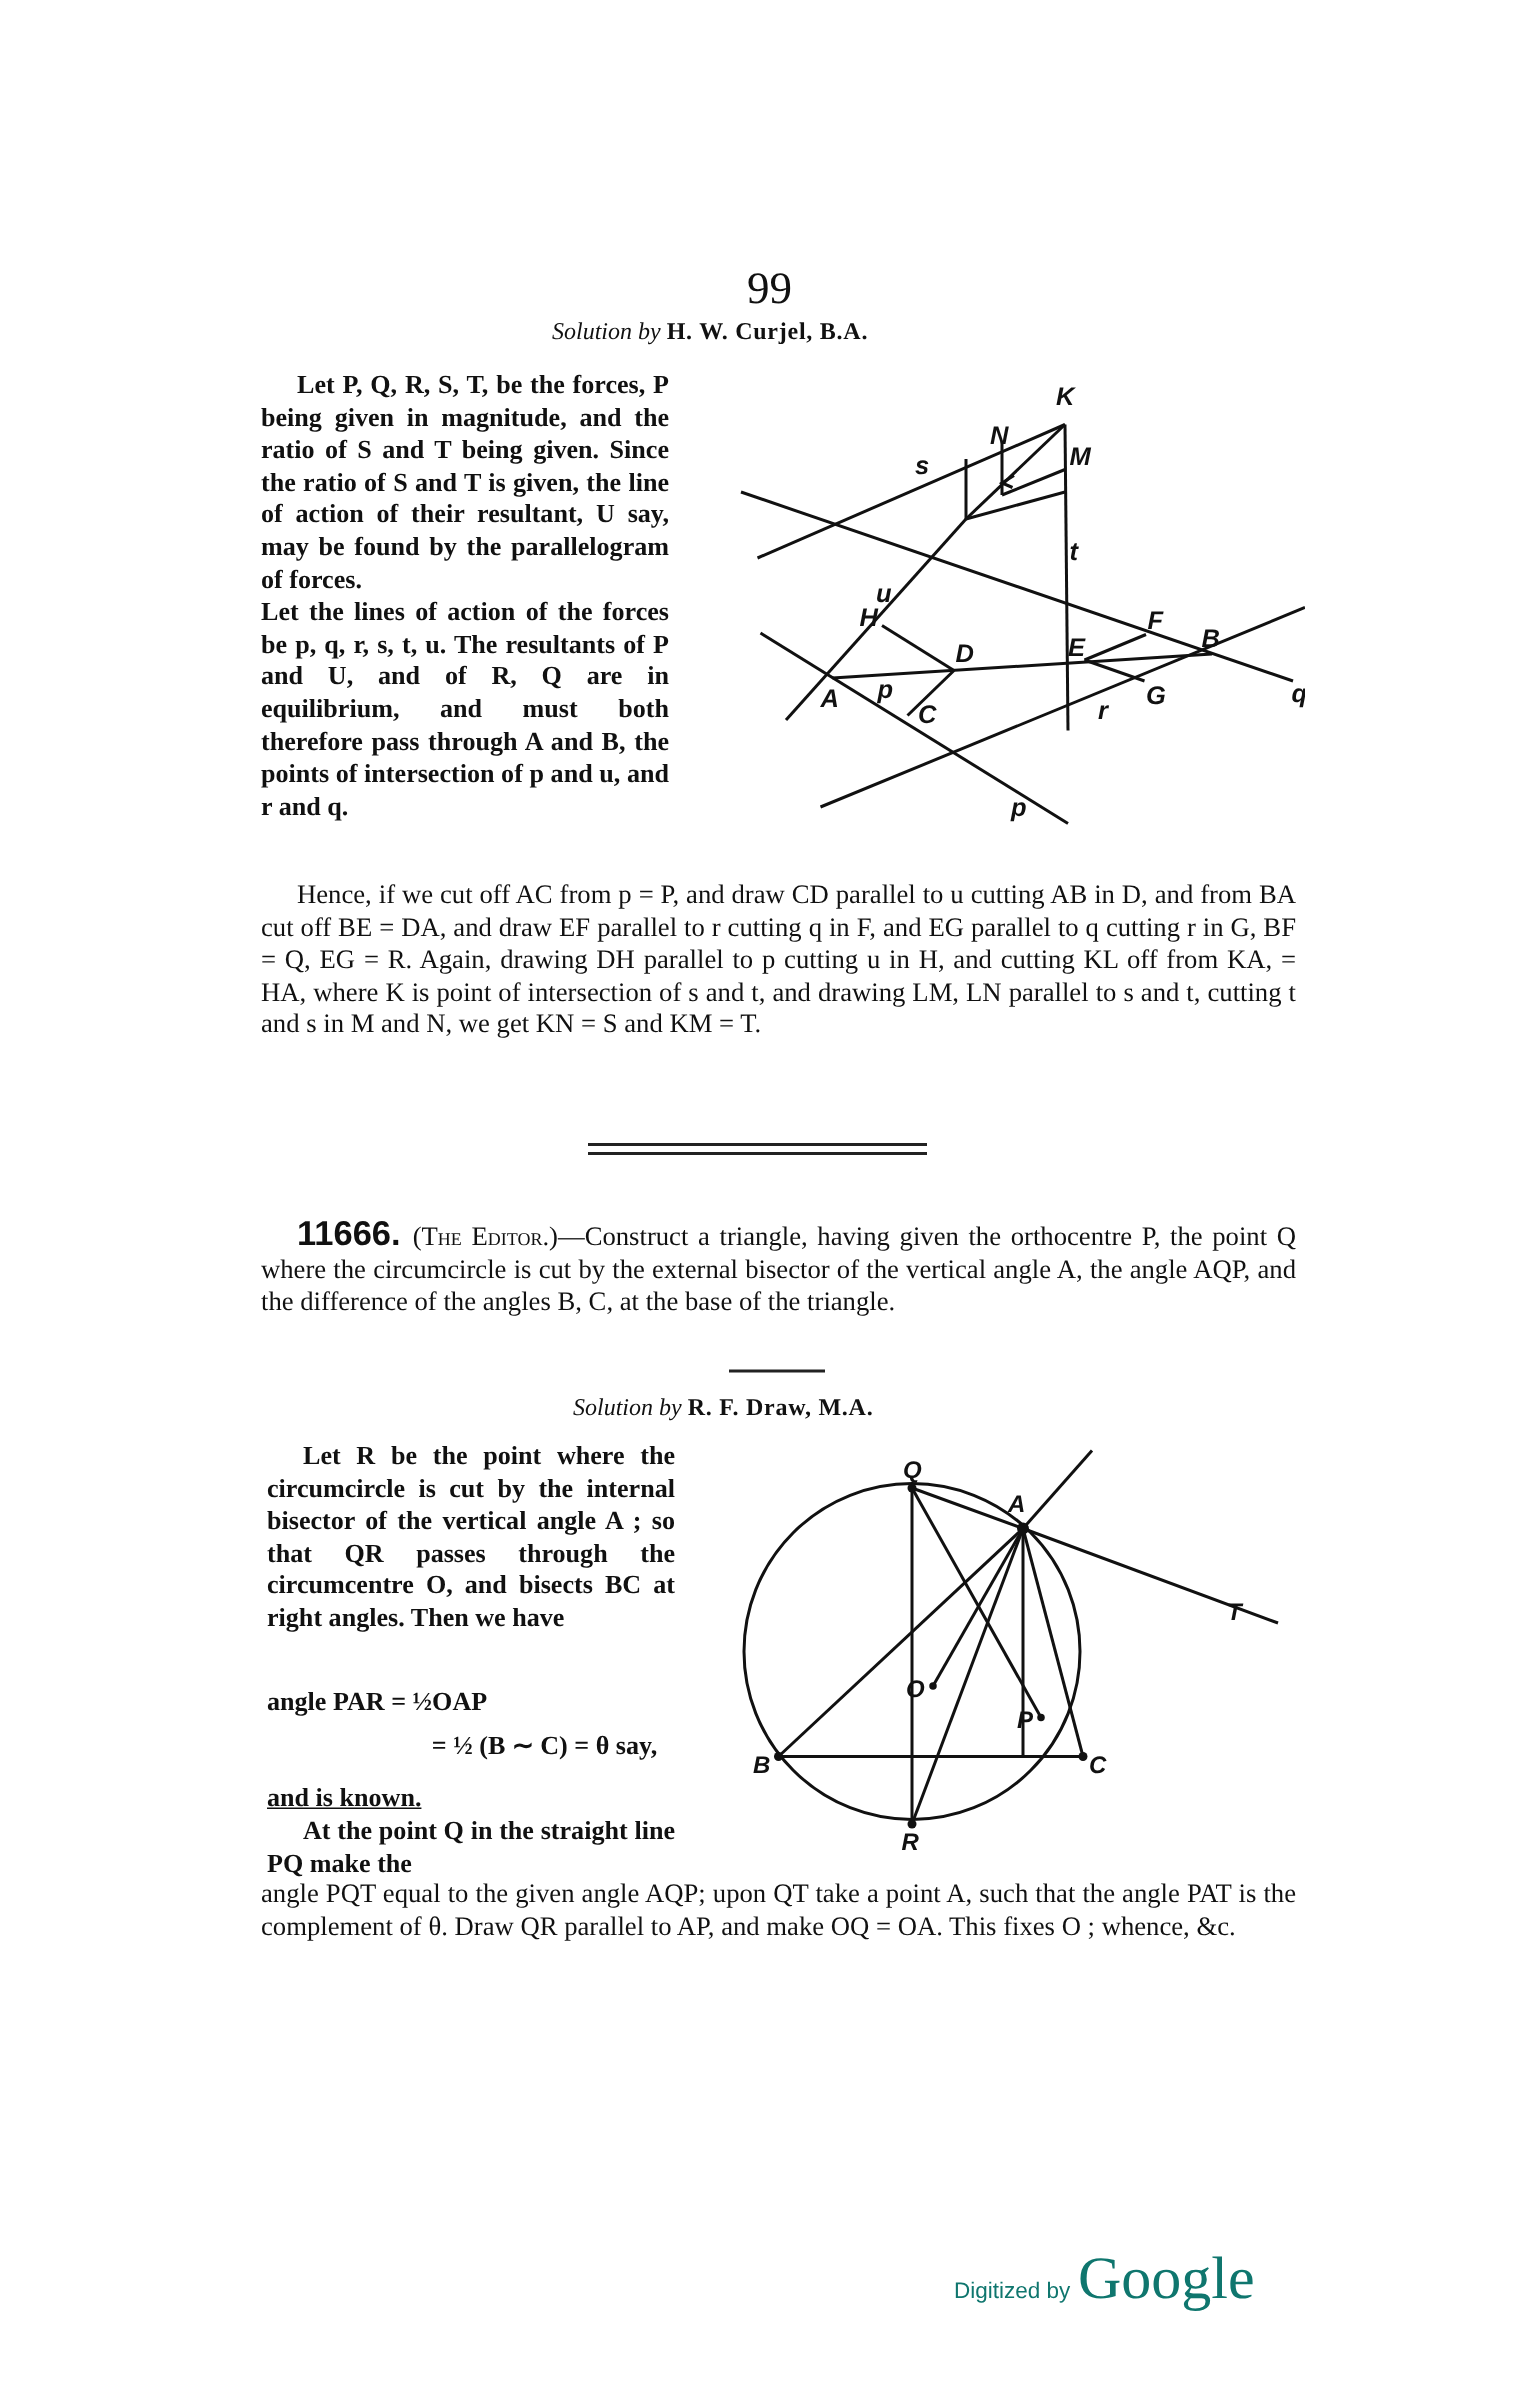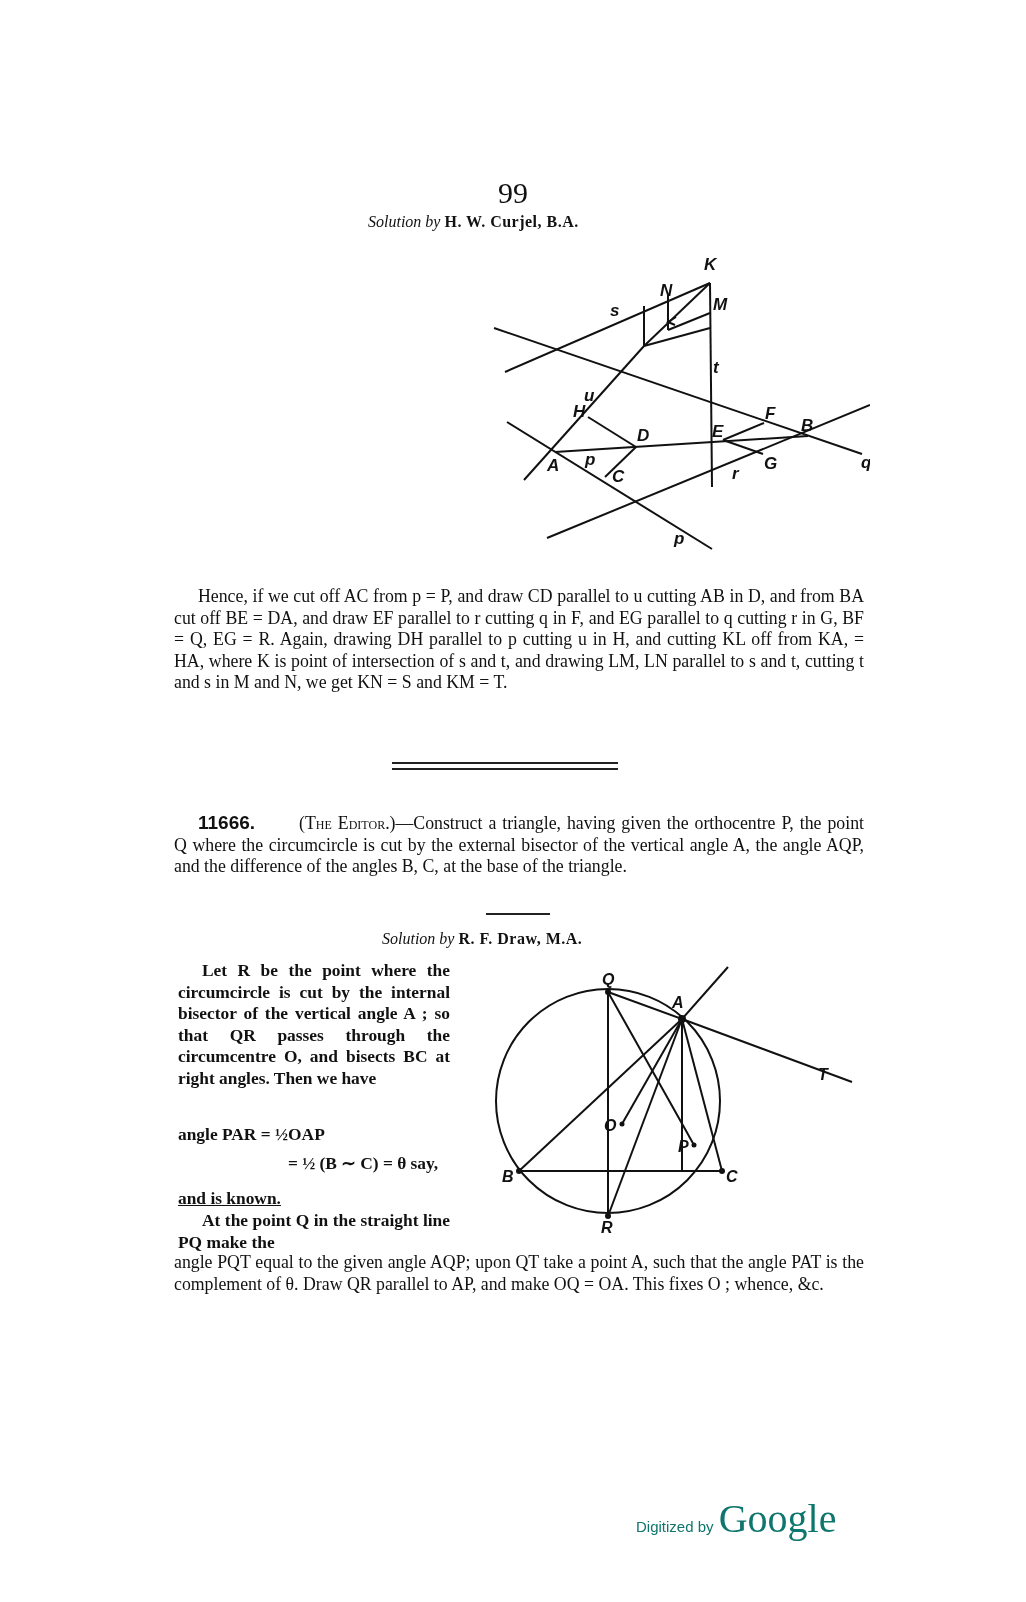--- a/index.html
+++ b/index.html
@@ -3,44 +3,46 @@
 <meta charset="utf-8">
 <style>
   html, body { margin: 0; padding: 0; background: #ffffff; }
   body { width: 1026px; height: 1602px; position: relative; overflow: hidden;
          font-family: "DejaVu Serif", "Liberation Serif", serif; color: #111; }
   .abs { position: absolute; }
   .page-number { left: 0; width: 1026px; top: 142px; text-align: center; font-size: 30px; font-family: "Liberation Serif", serif; margin-top: 34px; }
   .byline { font-size: 16px; font-family: "Liberation Serif", serif; white-space: nowrap; }
   .byline .sol { font-style: italic; }
   .byline .name { font-weight: bold; letter-spacing: 0.5px; }
-  .sc { font-variant: small-caps; margin-left: 36px; }
+  .sc { font-variant: small-caps; }
   .col { font-size: 17.4px; line-height: 21.6px; font-family: "Liberation Serif", serif; font-weight: bold; text-align: justify; }
   .col p { margin: 0; }
   .ind { text-indent: 24px; }
   .full { font-size: 17.8px; line-height: 21.6px; font-family: "Liberation Serif", serif; text-align: justify; }
   .full p { margin: 0; }
   .rule { height: 2px; background: #222; }
-  .probnum { font-family: "Liberation Sans", sans-serif; font-weight: bold; font-size: 19px; margin-right: 8px; }
+  .probnum { font-family: "Liberation Sans", sans-serif; font-weight: bold; font-size: 23px; margin-right: 8px; }
   svg text { font-family: "Liberation Sans", sans-serif; font-weight: bold; font-style: italic; }
   .watermark { left: 636px; top: 1495px; color: #0f766e; white-space: nowrap; }
   .watermark .dig { font-family: "Liberation Sans", sans-serif; font-size: 15px; }
   .watermark .g { font-family: "Liberation Serif", serif; font-size: 40px; }
 </style>
 </head>
 <body>
 
 <div class="abs page-number">99</div>
 
 <div class="abs byline" style="left:368px; top:213px;">
   <span class="sol">Solution by</span>
   <span class="name">H. W. Curjel, B.A.</span>
 </div>
 
 <div class="abs col" style="left:174px; top:246px; width:272px;">
+  <p class="ind">Let P, Q, R, S, T, be the forces, P being given in magnitude, and the ratio of S and T being given. Since the ratio of S and T is given, the line of action of their resultant, U say, may be found by the parallelogram of forces.</p>
+  <p>Let the lines of action of the forces be p, q, r, s, t, u. The resultants of P and U, and of R, Q are in equilibrium, and must both therefore pass through A and B, the points of intersection of p and u, and r and q.</p>
 </div>
 
 <svg class="abs" style="left:470px; top:245px;" width="400" height="310" viewBox="470 245 400 310">
   <g stroke="#111" stroke-width="2" fill="none">
 
     <line x1="505" y1="372" x2="710" y2="283"></line>
 
     <line x1="710" y1="283" x2="712" y2="487"></line>
 
     <line x1="494" y1="328" x2="862" y2="454"></line>

